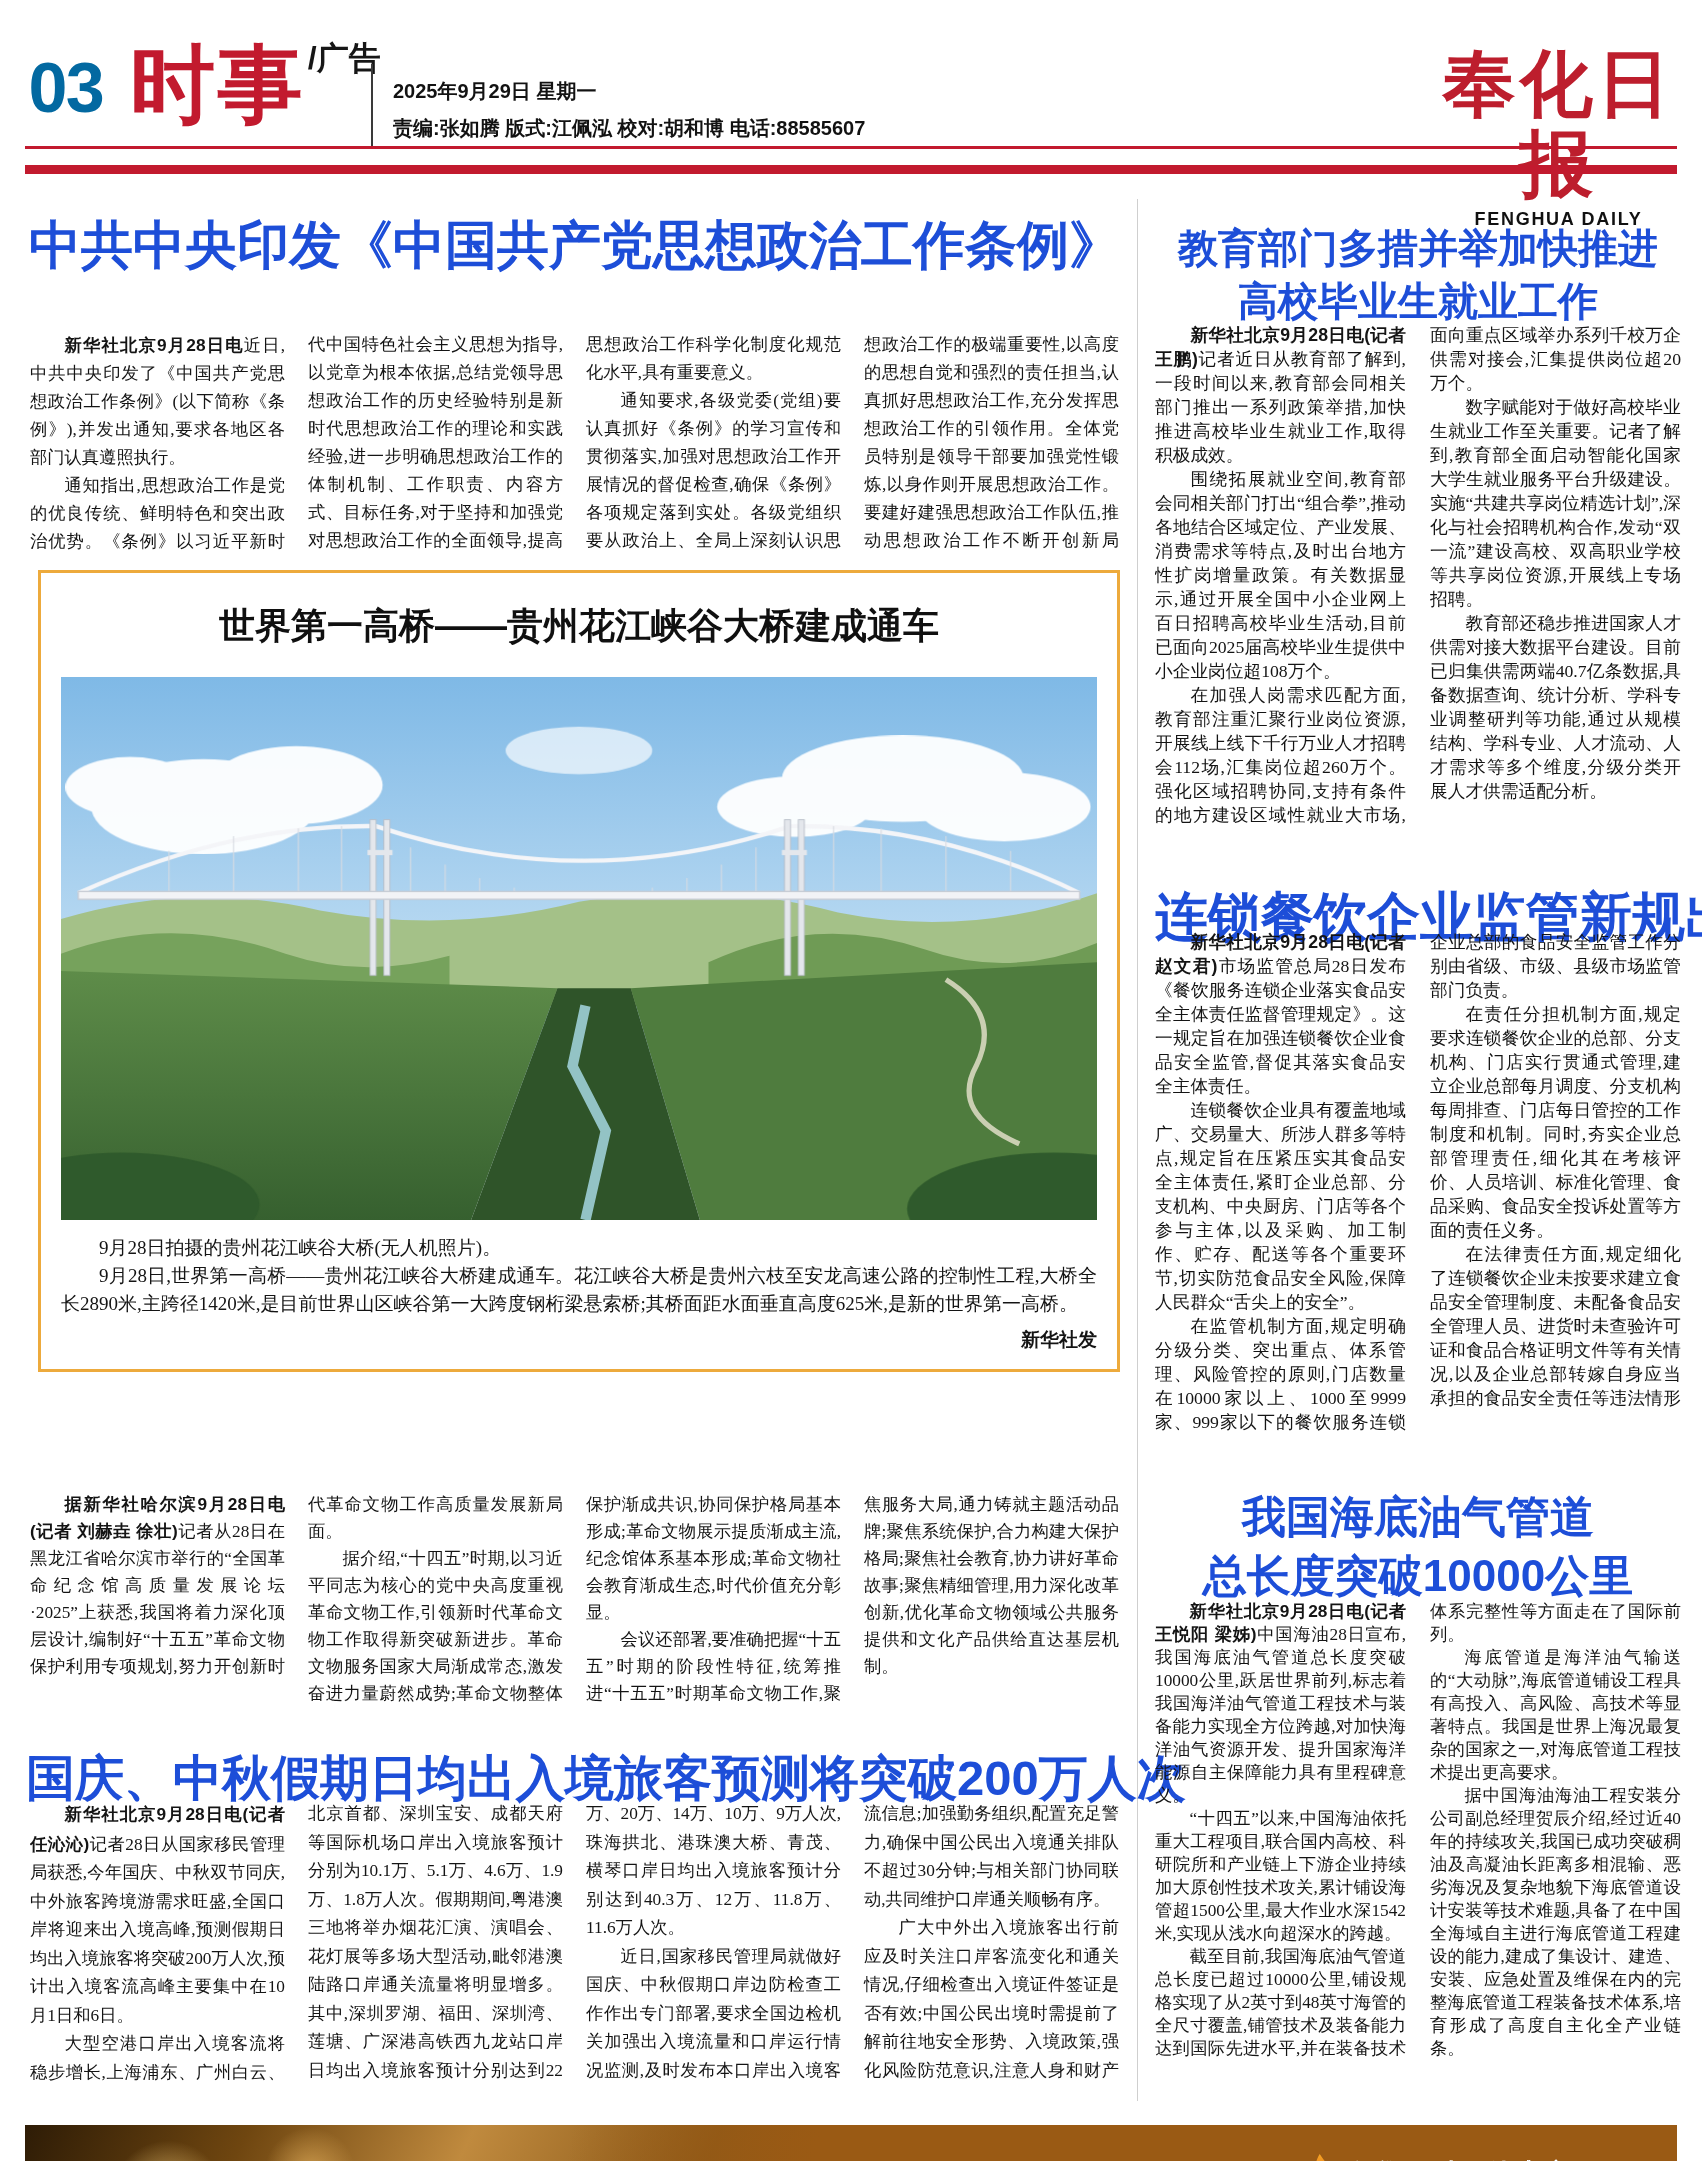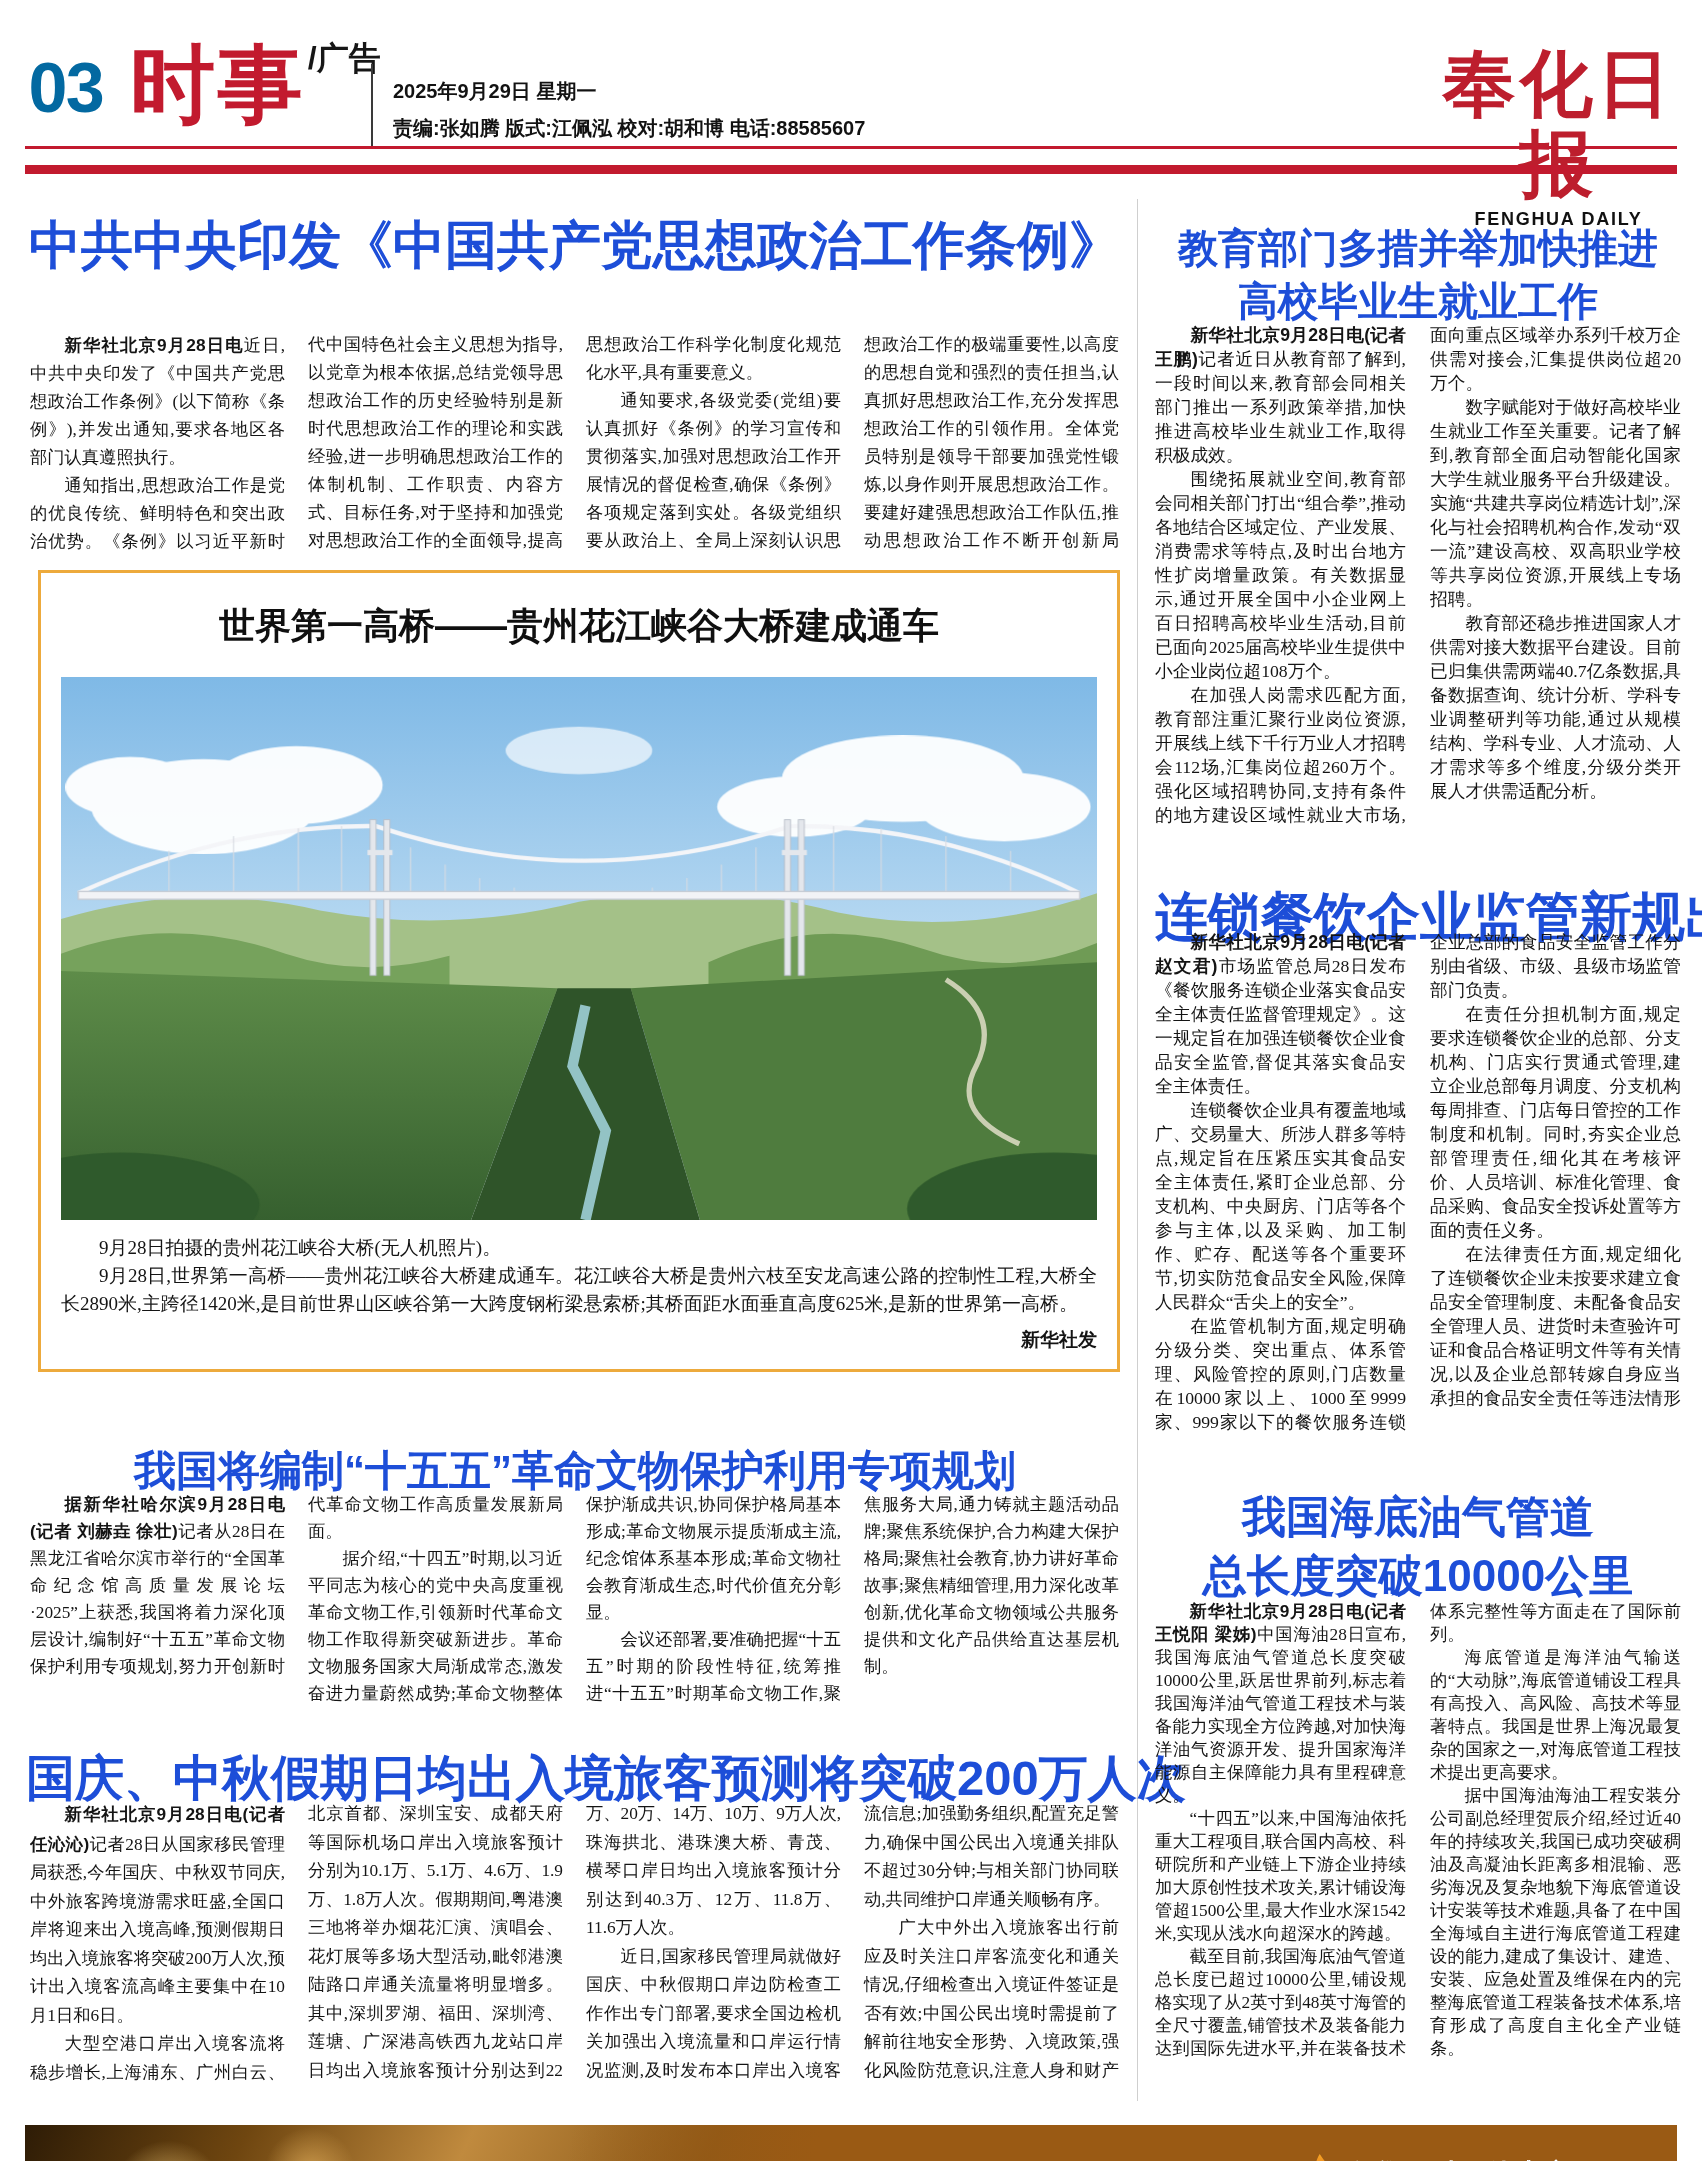--- a/index.html
+++ b/index.html
@@ -155,21 +155,20 @@
       <ellipse cx="140" cy="1220" rx="320" ry="120" fill="#2F5A2C"></ellipse>
       <ellipse cx="2300" cy="1230" rx="340" ry="130" fill="#2F5A2C"></ellipse>
     </svg>
     <div class="caption">
       <p>9月28日拍摄的贵州花江峡谷大桥(无人机照片)。</p>
       <p>9月28日,世界第一高桥——贵州花江峡谷大桥建成通车。花江峡谷大桥是贵州六枝至安龙高速公路的控制性工程,大桥全长2890米,主跨径1420米,是目前世界山区峡谷第一大跨度钢桁梁悬索桥;其桥面距水面垂直高度625米,是新的世界第一高桥。</p>
     </div>
     <div class="credit">新华社发</div>
   </div>
 
-  <div class="headline headC">我国将编制“十五五”革命文物保护利用专项规划</div>
   <div class="body bodyC">
     <p><b>据新华社哈尔滨9月28日电(记者 刘赫垚 徐壮)</b><span>记者从28日在黑龙江省哈尔滨市举行的“全国革命纪念馆高质量发展论坛·2025”上获悉,我国将着力深化顶层设计,编制好“十五五”革命文物保护利用专项规划,努力开创新时代革命文物工作高质量发展新局面。</span></p>
     <p>据介绍,“十四五”时期,以习近平同志为核心的党中央高度重视革命文物工作,引领新时代革命文物工作取得新突破新进步。革命文物服务国家大局渐成常态,激发奋进力量蔚然成势;革命文物整体保护渐成共识,协同保护格局基本形成;革命文物展示提质渐成主流,纪念馆体系基本形成;革命文物社会教育渐成生态,时代价值充分彰显。</p>
     <p>会议还部署,要准确把握“十五五”时期的阶段性特征,统筹推进“十五五”时期革命文物工作,聚焦服务大局,通力铸就主题活动品牌;聚焦系统保护,合力构建大保护格局;聚焦社会教育,协力讲好革命故事;聚焦精细管理,用力深化改革创新,优化革命文物领域公共服务提供和文化产品供给直达基层机制。</p>
   </div>
 
   <div class="headline headD">国庆、中秋假期日均出入境旅客预测将突破200万人次</div>
   <div class="body bodyD">
     <p><b>新华社北京9月28日电(记者 任沁沁)</b><span>记者28日从国家移民管理局获悉,今年国庆、中秋双节同庆,中外旅客跨境游需求旺盛,全国口岸将迎来出入境高峰,预测假期日均出入境旅客将突破200万人次,预计出入境客流高峰主要集中在10月1日和6日。</span></p>
     <p>大型空港口岸出入境客流将稳步增长,上海浦东、广州白云、北京首都、深圳宝安、成都天府等国际机场口岸出入境旅客预计分别为10.1万、5.1万、4.6万、1.9万、1.8万人次。假期期间,粤港澳三地将举办烟花汇演、演唱会、花灯展等多场大型活动,毗邻港澳陆路口岸通关流量将明显增多。其中,深圳罗湖、福田、深圳湾、莲塘、广深港高铁西九龙站口岸日均出入境旅客预计分别达到22万、20万、14万、10万、9万人次,珠海拱北、港珠澳大桥、青茂、横琴口岸日均出入境旅客预计分别达到40.3万、12万、11.8万、11.6万人次。</p>

